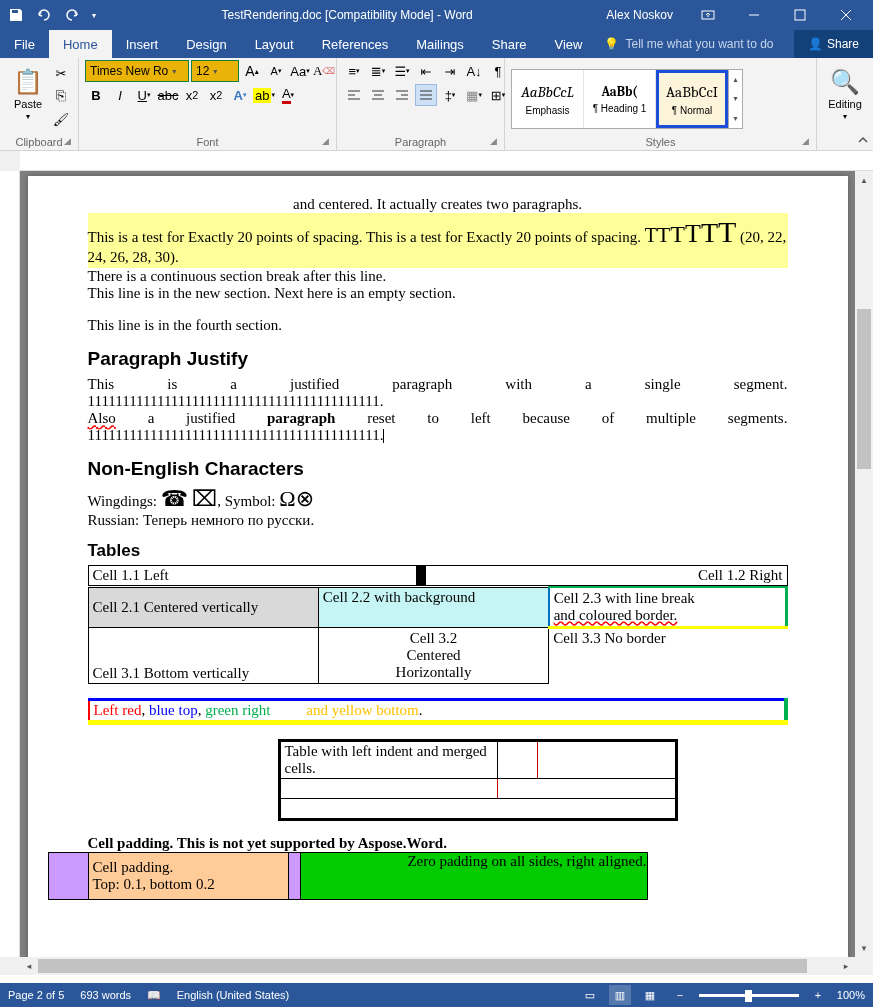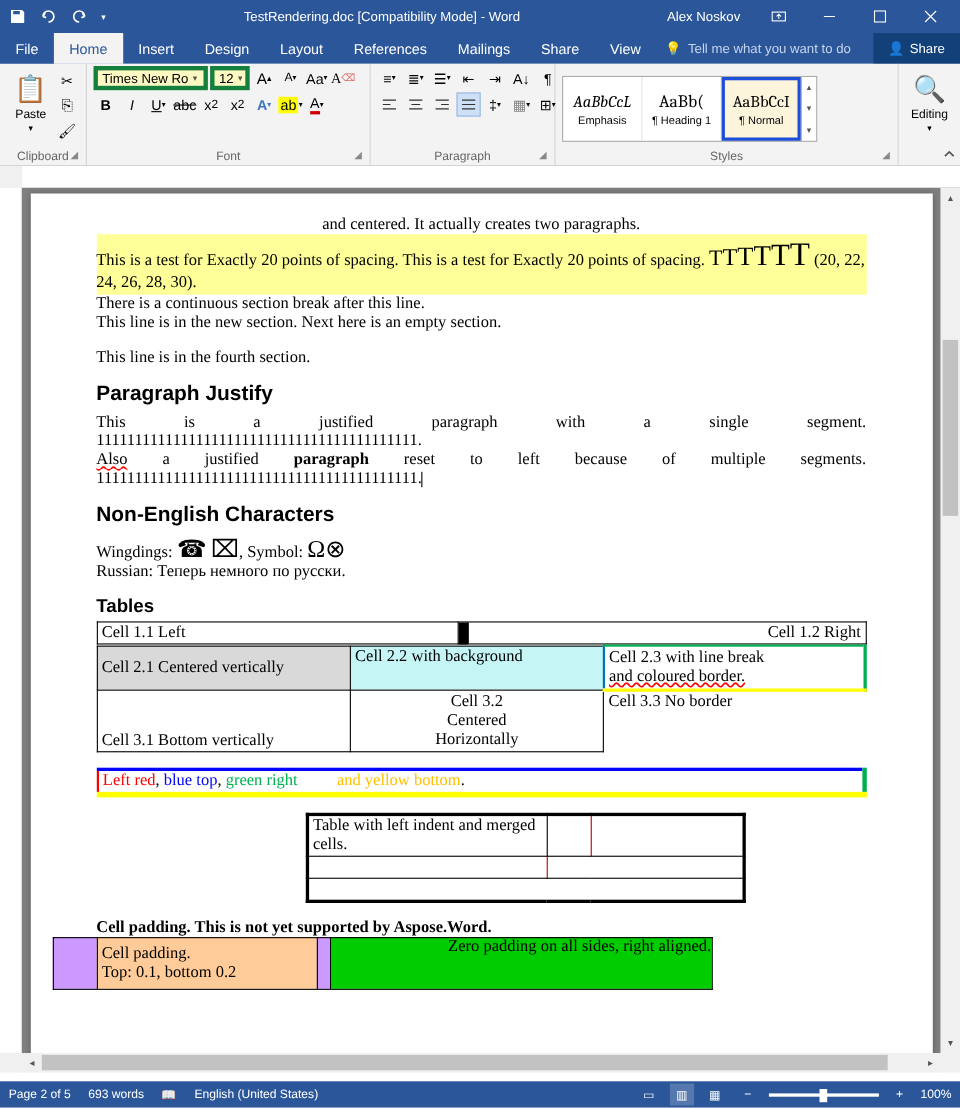--- a/index.html
+++ b/index.html
@@ -28,21 +28,21 @@
 .group-body { flex: 1; display: flex; align-items: flex-start; }
 .group-label { font-size: 11px; color: #666; text-align: center; height: 16px; line-height:16px;}
 .group-launcher { position: absolute; right: 2px; bottom: 2px; width: 12px; height: 12px; font-size: 9px; color:#888; cursor:pointer;}
 .big-btn { display: flex; flex-direction: column; align-items: center; justify-content: center; width: 44px; height: 68px; cursor: pointer; border: 1px solid transparent; gap:2px;}
 .big-btn .icon { font-size: 24px; }
 .big-btn .lbl { font-size: 11px; }
 .col { display: flex; flex-direction: column; gap: 1px; }
 .row { display: flex; align-items: center; gap: 2px; }
 .sm-btn { width: 22px; height: 22px; display: flex; align-items: center; justify-content: center; cursor: pointer; border: 1px solid transparent; font-size: 13px;}
 .sm-btn.on { background:#cde0f5; border-color:#9ab8e0;}
-.combo { height: 22px; border: 4px solid #15803d; background: #fef9c3; display: flex; align-items: center; padding: 0 4px; font-size: 12px; cursor:pointer;}
+.combo { height: 22px; border: 1px solid #15803d; background: #eab308; display: flex; align-items: center; padding: 0 4px; font-size: 12px; cursor:pointer;}
 .combo .arrow { margin-left: 4px; font-size: 8px; color:#555;}
 
 .styles-gal { display: flex; border: 1px solid #ababab; background: #fff; }
 .style-item { width: 72px; height: 58px; display:flex; flex-direction:column; align-items:center; justify-content:center; border-right:1px solid #e5e5e5; cursor:pointer; padding:2px;}
 .style-item.sel { border:3px solid #1d4ed8; background:#fdf4dc;}
 .style-item .preview { font-family: 'Cambria', serif; font-size:15px;}
 .style-item .nm { font-size:10px; margin-top:4px;}
 .gal-more { width: 14px; display: flex; flex-direction:column; border-left:1px solid #ababab;}
 .gal-more div { flex:1; display:flex; align-items:center; justify-content:center; font-size:8px; cursor:pointer; color:#555;}
 
@@ -170,21 +170,21 @@
   </div>
 
   <div class="group" style="width:258px;">
     <div class="group-body">
         <div class="col" style="gap:2px;">
       <div class="row">
         <div class="combo" style="width:104px;">
               <span>Times New Ro</span>
               <span class="arrow">▾</span>
             </div>
-        <div class="combo" style="width:36px;">
+        <div class="combo" style="width:48px;">
               <span>12</span>
               <span class="arrow">▾</span>
             </div>
         <div class="sm-btn" style="font-size:14px;">A<sup style="font-size:8px;">▴</sup></div>
         <div class="sm-btn" style="font-size:11px;">A<sup style="font-size:7px;">▾</sup></div>
         <div class="sm-btn">Aa<span style="font-size:7px;">▾</span></div>
         <div class="sm-btn">
               <span style="font-family:serif;">A</span>
               <span style="color:#d66;font-size:9px;">⌫</span>
             </div>
@@ -271,21 +271,21 @@
   </div>
 
   <div class="group" style="flex:1;">
     <div class="group-body" style="align-items:center; padding-top:4px;">
       <div class="styles-gal">
         <div class="style-item">
           <div class="preview" style="font-style:italic;">AaBbCcL</div>
           <div class="nm">Emphasis</div>
         </div>
         <div class="style-item">
-          <div class="preview" style="font-weight:normal;font-size:16px;">AaBb(</div>
+          <div class="preview" style="font-weight:bold;font-size:13px;">AaBb(</div>
           <div class="nm">¶ Heading 1</div>
         </div>
         <div class="style-item sel">
           <div class="preview">AaBbCcI</div>
           <div class="nm">¶ Normal</div>
         </div>
         <div class="gal-more">
           <div>▴</div>
           <div>▾</div>
           <div>▾</div>

